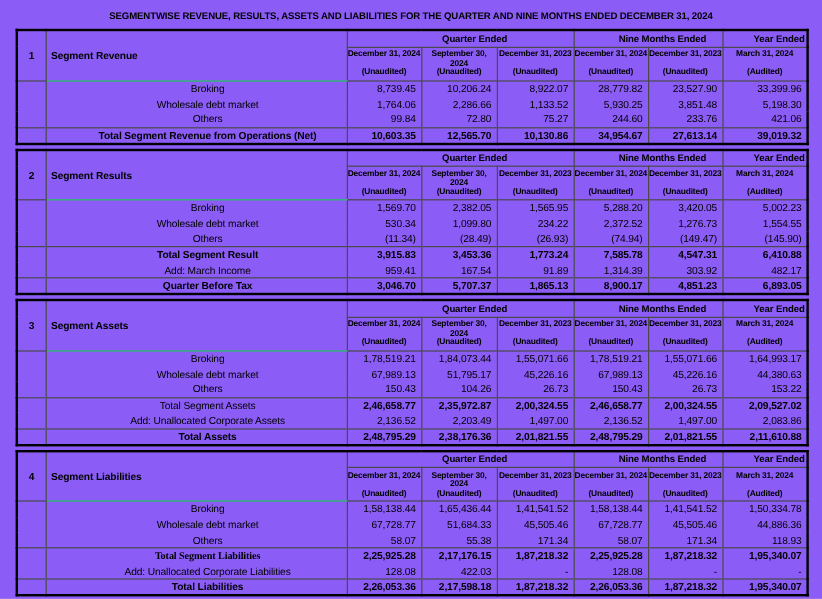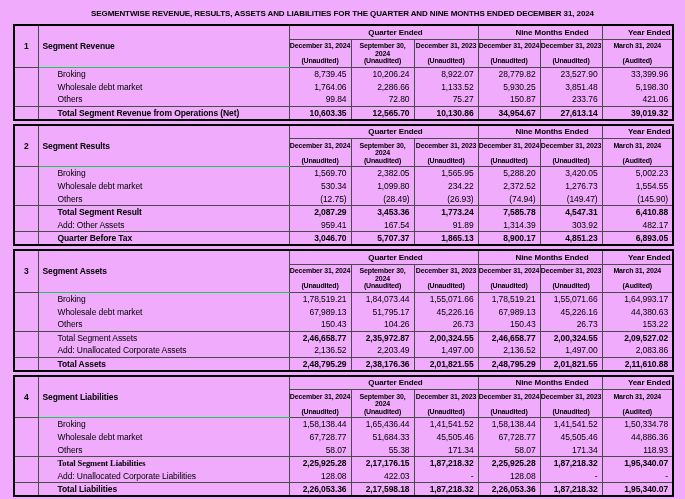--- a/index.html
+++ b/index.html
@@ -1,21 +1,21 @@
 <!DOCTYPE html>
 <html><head>
 <meta charset="utf-8">
 <style>
   * { margin: 0; padding: 0; box-sizing: border-box; }
   body { background: #e8e8e8; font-family: "Liberation Sans", sans-serif; color: #000; }
   .page {
     position: relative;
     width: 685px;
     height: 499px;
-    background: #f0abfc;
+    background: #8b5cf6;
     overflow: hidden;
   }
   .doc-title {
     padding-top: 9px;
     padding-bottom: 6px;
     text-align: center;
     font-size: 8px;
     font-weight: bold;
     letter-spacing: -0.1px;
   }
@@ -73,21 +73,21 @@
     white-space: pre-line;
     letter-spacing: -0.15px;
   }
   .daudit {
     text-align: center;
     font-weight: bold;
     font-size: 7px;
     letter-spacing: -0.15px;
   }
   tr.body-row td { height: 13px; font-size: 8.5px; line-height: 12px; }
-  td.blbl { padding-left: 19px; text-align: left; }
+  td.blbl { padding-left: 19px; text-align: center; }
   td.bval { padding-right: 4px; text-align: right; }
   tr.total-row td { border-top: 1px solid #4a4a4a; font-weight: bold; }
 </style>
 </head>
 <body>
 
 <div class="page">
   <div class="doc-title">SEGMENTWISE REVENUE, RESULTS, ASSETS AND LIABILITIES FOR THE QUARTER AND NINE MONTHS ENDED DECEMBER 31, 2024</div>
   <div id="tables">
       <table class="sec-table">
@@ -167,21 +167,21 @@
             <td class="bval">5,930.25</td>
             <td class="bval">3,851.48</td>
             <td class="bval">5,198.30</td>
           </tr>
           <tr class="body-row">
             <td class="bnum"></td>
             <td class="blbl">Others</td>
             <td class="bval">99.84</td>
             <td class="bval">72.80</td>
             <td class="bval">75.27</td>
-            <td class="bval">150.87</td>
+            <td class="bval">244.60</td>
             <td class="bval">233.76</td>
             <td class="bval">421.06</td>
           </tr>
           <tr class="body-row total-row">
             <td class="bnum"></td>
             <td class="blbl" style="font-weight: bold;">Total Segment Revenue from Operations (Net)</td>
             <td class="bval">10,603.35</td>
             <td class="bval">12,565.70</td>
             <td class="bval">10,130.86</td>
             <td class="bval">34,954.67</td>
@@ -264,40 +264,40 @@
             <td class="bval">530.34</td>
             <td class="bval">1,099.80</td>
             <td class="bval">234.22</td>
             <td class="bval">2,372.52</td>
             <td class="bval">1,276.73</td>
             <td class="bval">1,554.55</td>
           </tr>
           <tr class="body-row">
             <td class="bnum"></td>
             <td class="blbl">Others</td>
-            <td class="bval">(12.75)</td>
+            <td class="bval">(11.34)</td>
             <td class="bval">(28.49)</td>
             <td class="bval">(26.93)</td>
             <td class="bval">(74.94)</td>
             <td class="bval">(149.47)</td>
             <td class="bval">(145.90)</td>
           </tr>
           <tr class="body-row total-row">
             <td class="bnum"></td>
             <td class="blbl" style="font-weight: bold;">Total Segment Result</td>
-            <td class="bval">2,087.29</td>
+            <td class="bval">3,915.83</td>
             <td class="bval">3,453.36</td>
             <td class="bval">1,773.24</td>
             <td class="bval">7,585.78</td>
             <td class="bval">4,547.31</td>
             <td class="bval">6,410.88</td>
           </tr>
           <tr class="body-row">
             <td class="bnum"></td>
-            <td class="blbl">Add: Other Assets</td>
+            <td class="blbl">Add: March Income</td>
             <td class="bval">959.41</td>
             <td class="bval">167.54</td>
             <td class="bval">91.89</td>
             <td class="bval">1,314.39</td>
             <td class="bval">303.92</td>
             <td class="bval">482.17</td>
           </tr>
           <tr class="body-row total-row">
             <td class="bnum"></td>
             <td class="blbl" style="font-weight: bold;">Quarter Before Tax</td>

